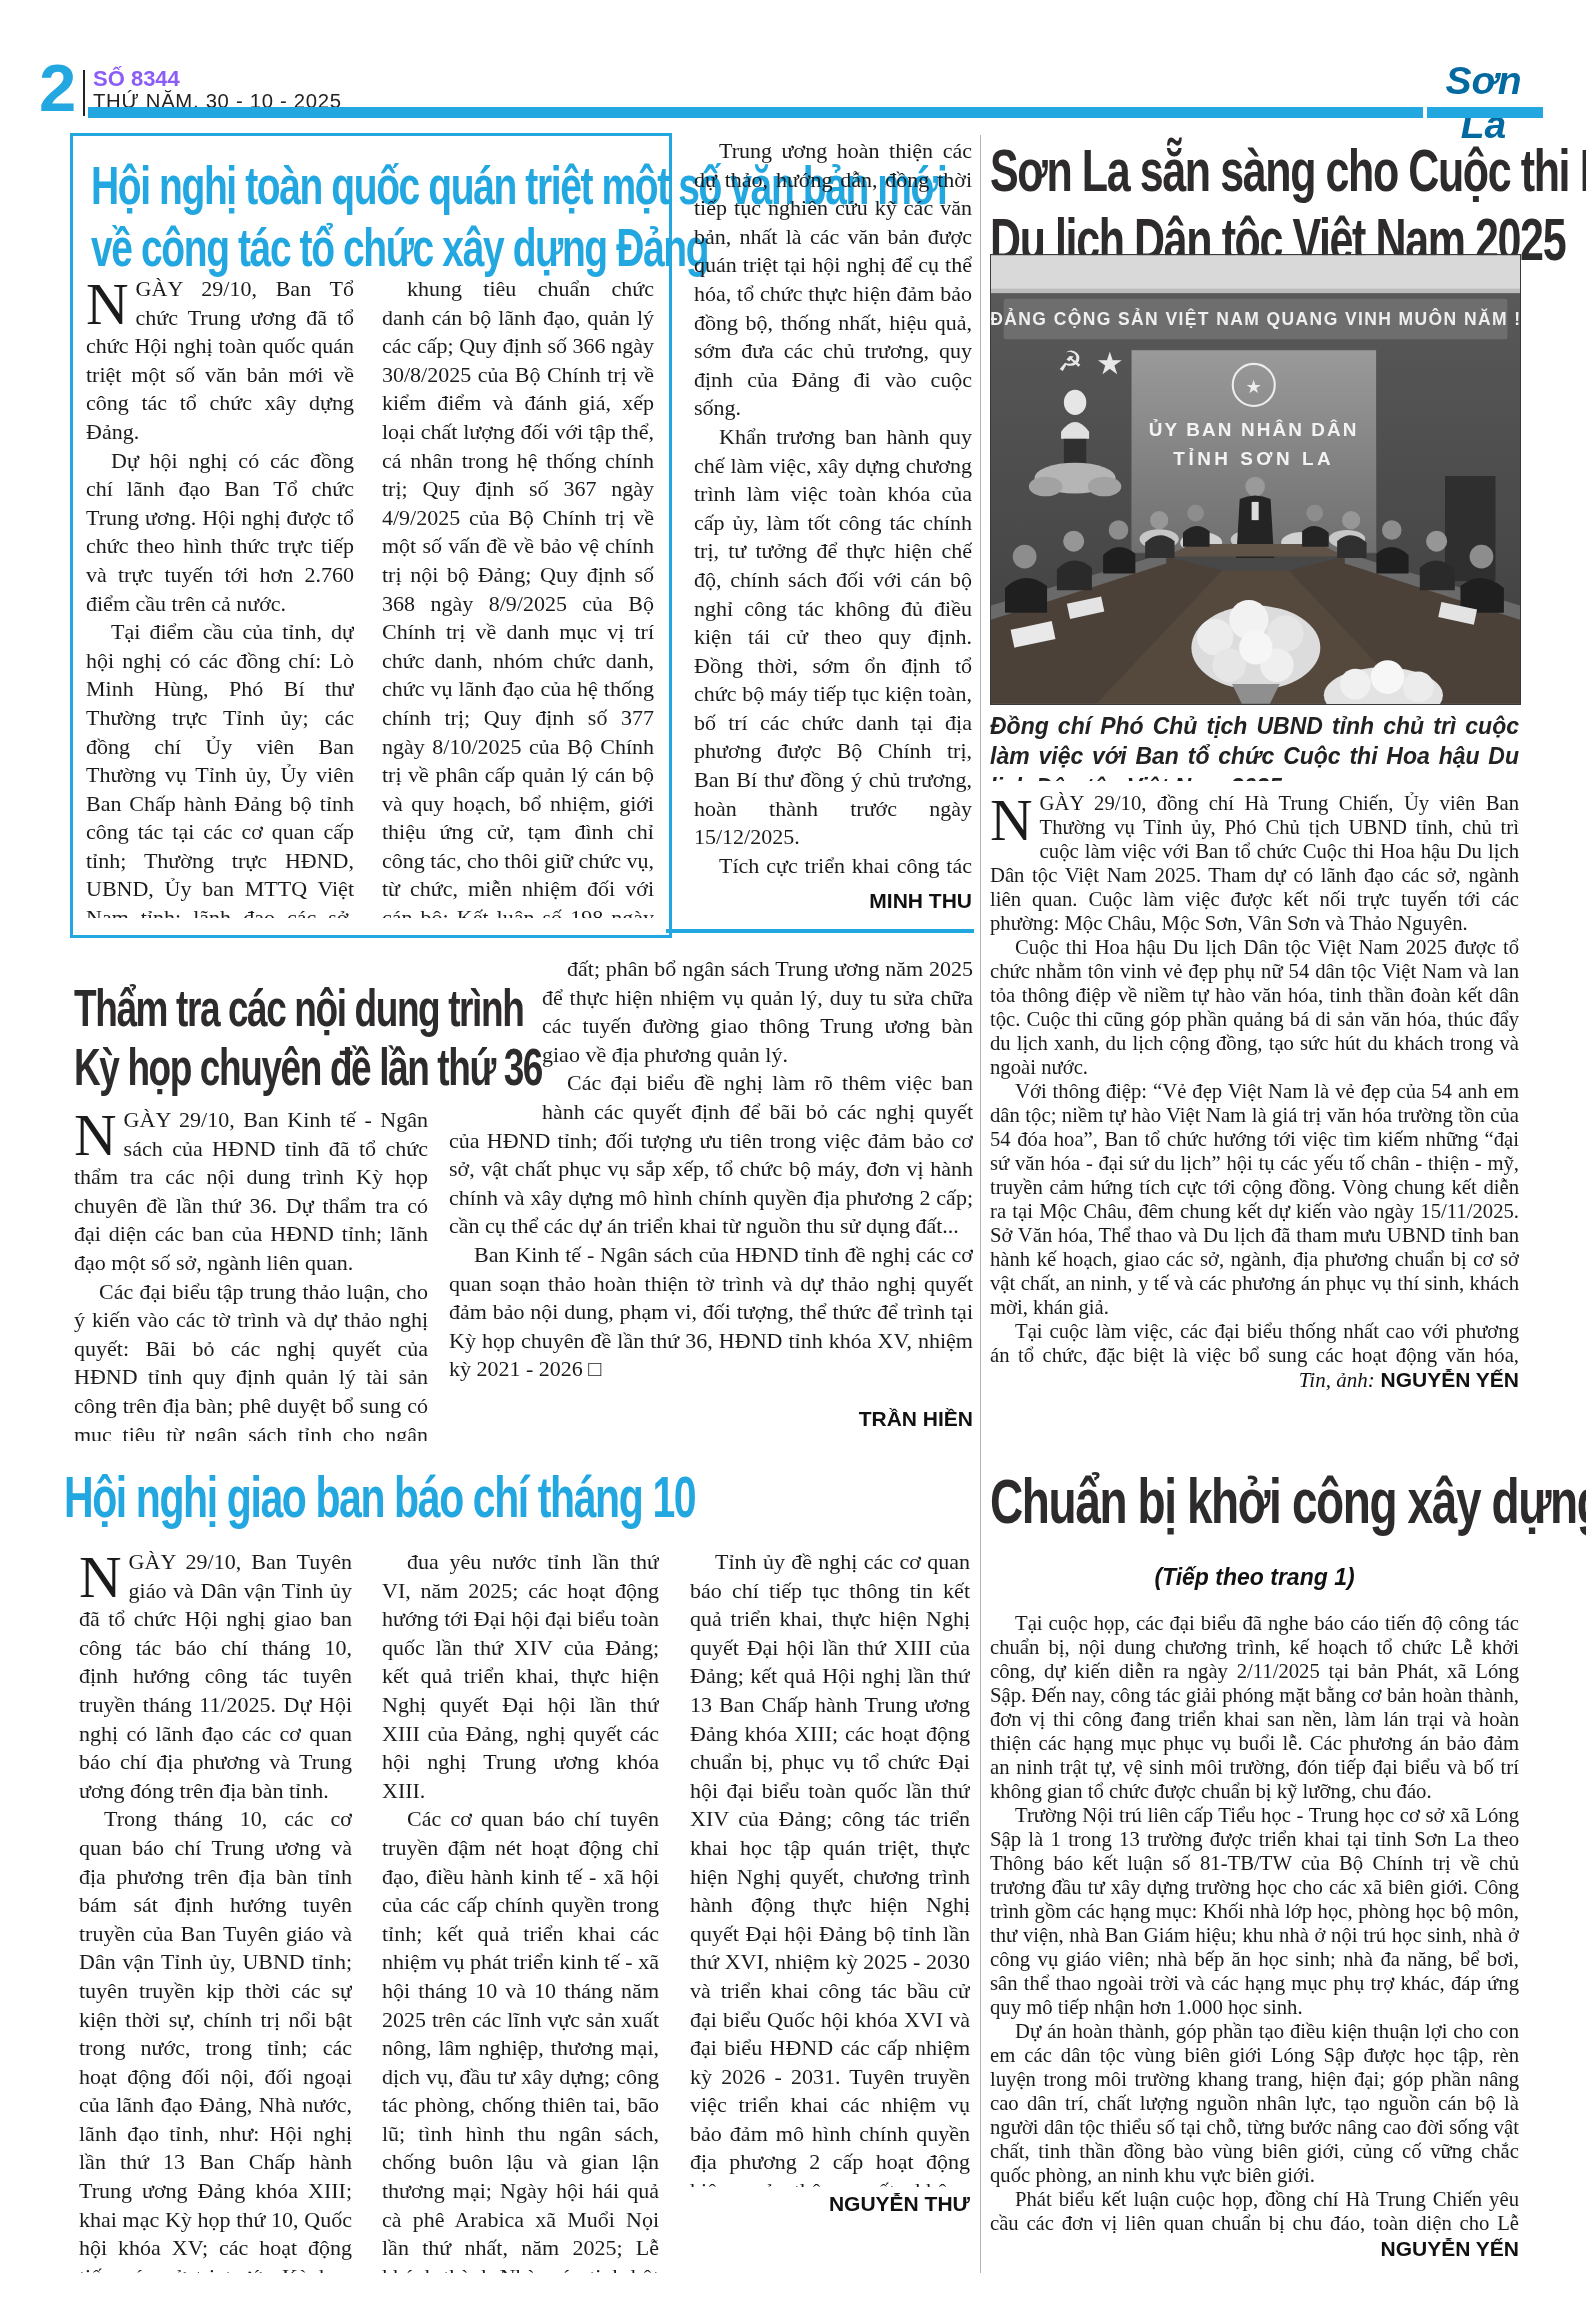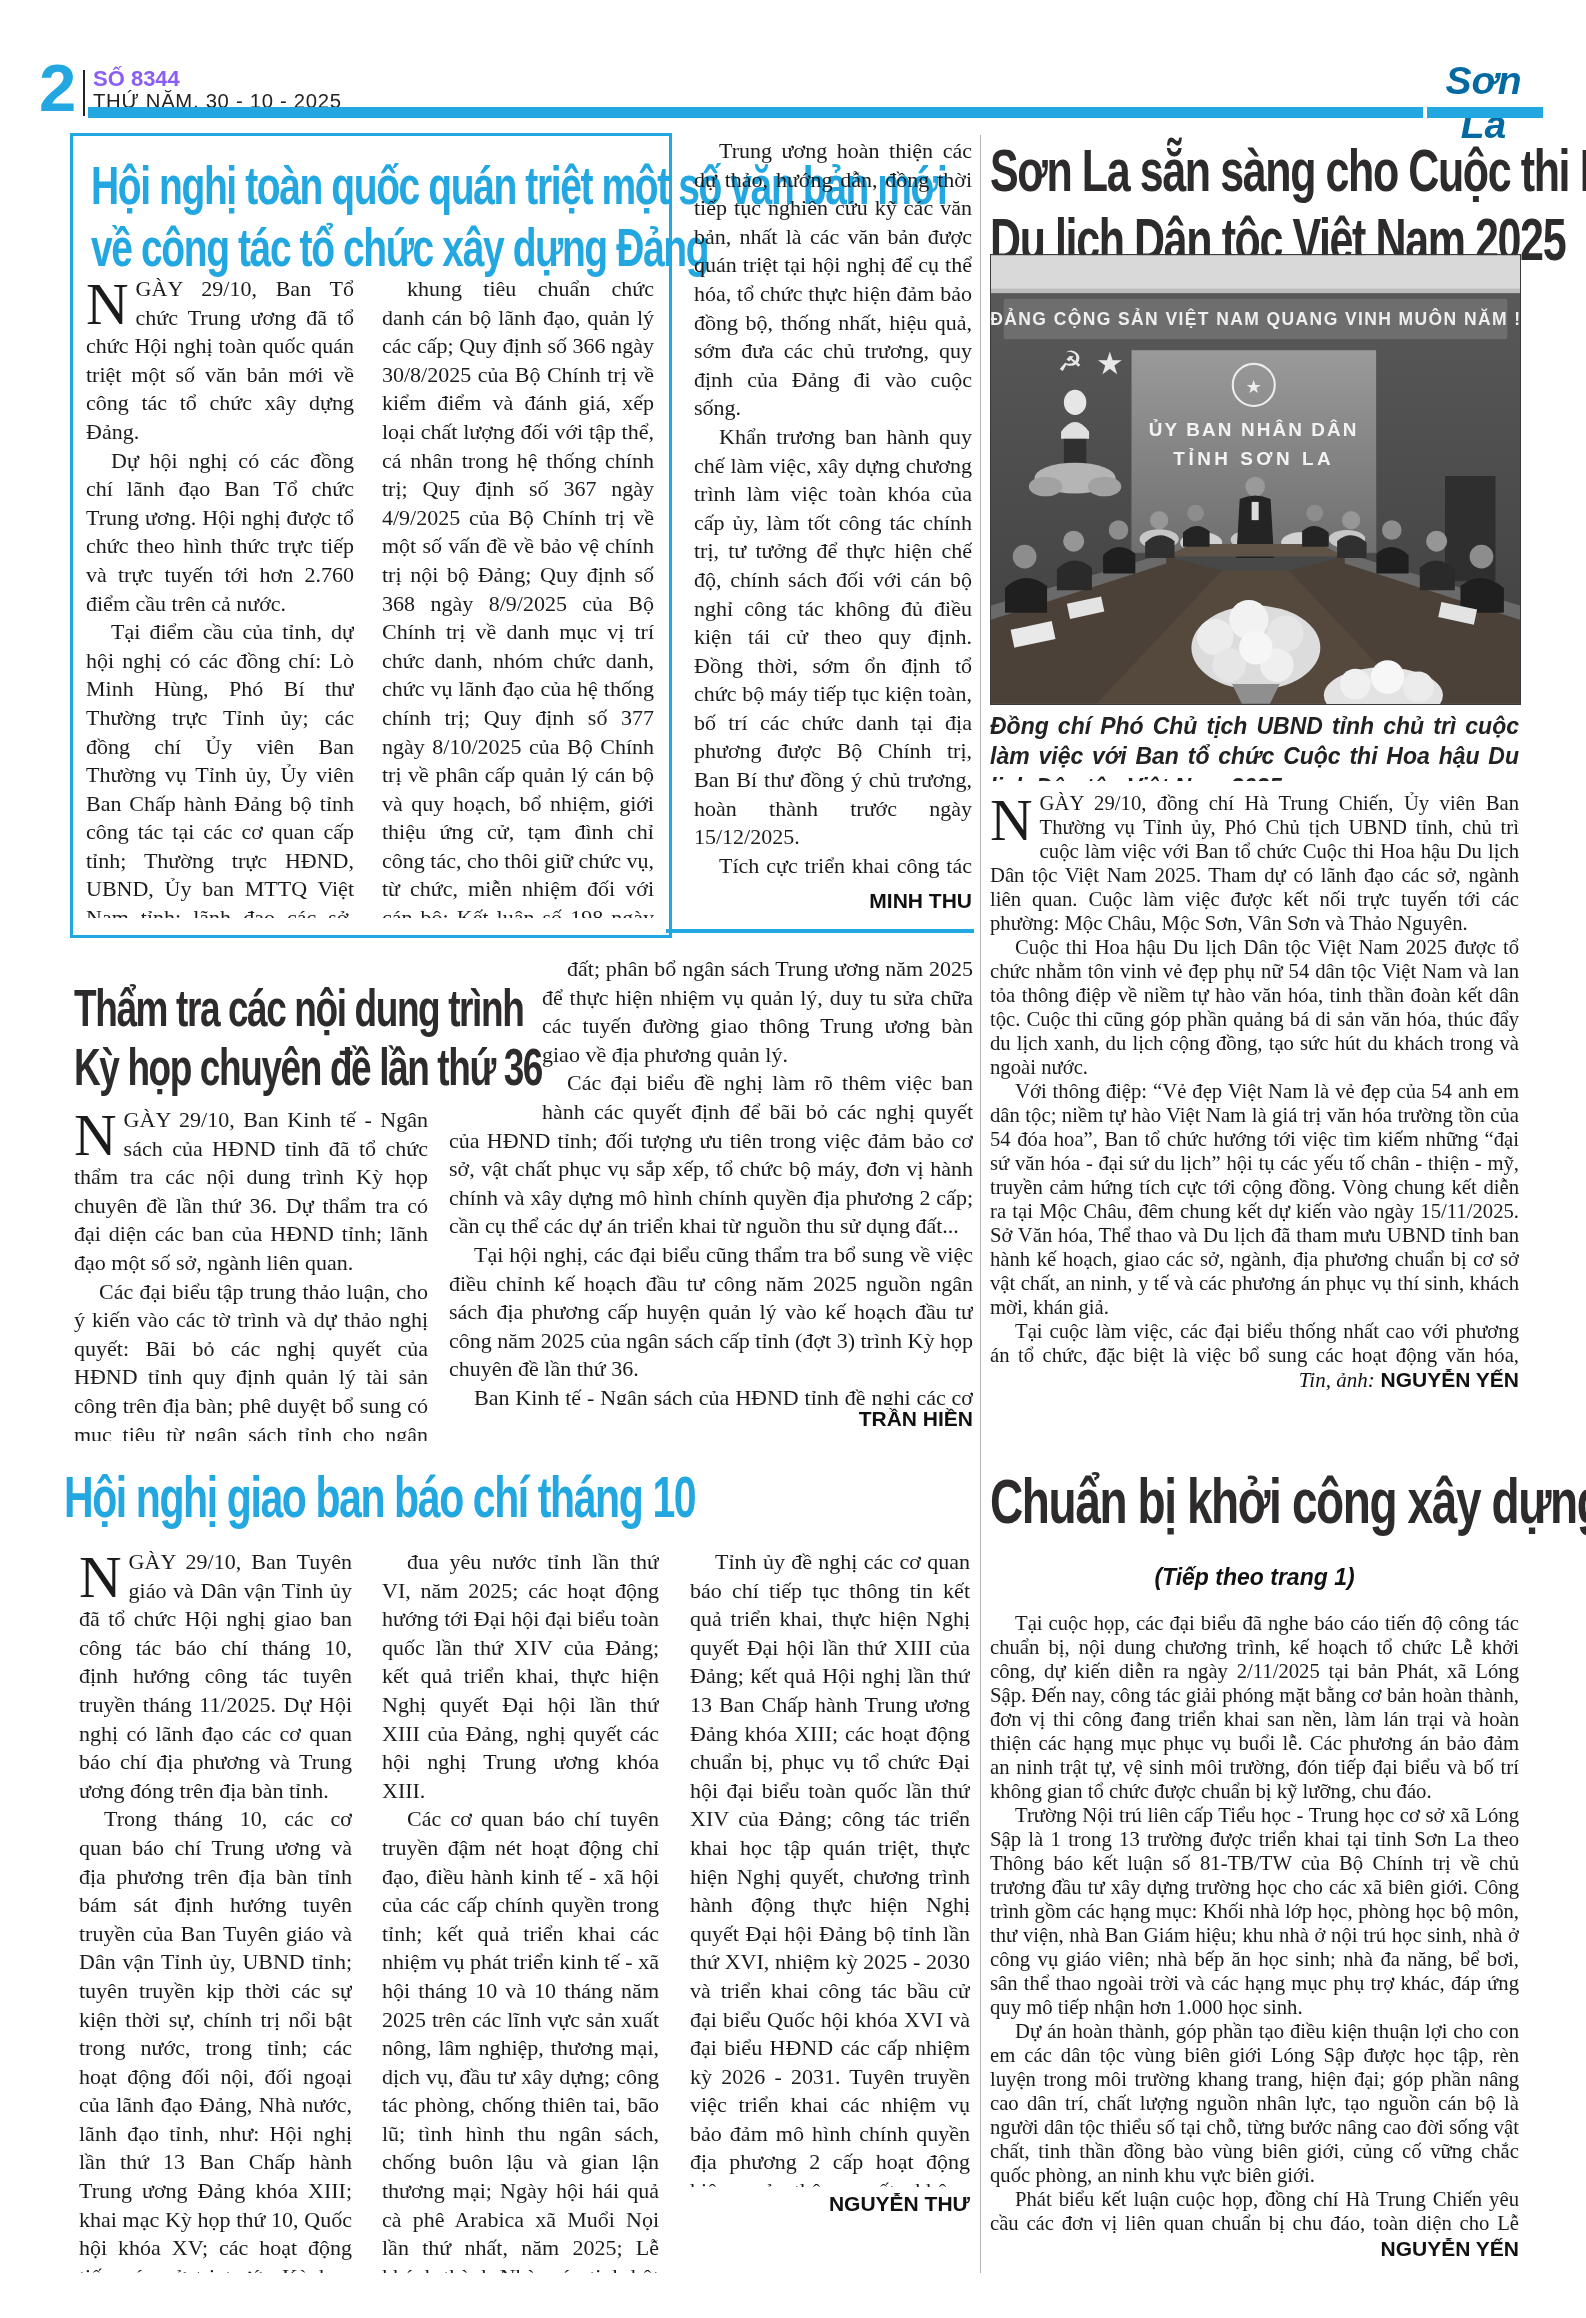--- a/index.html
+++ b/index.html
@@ -74,21 +74,20 @@
   </div>
   <div class="abs col lbody" style="left:74px;top:1106px;width:354px;height:335px;">
       <p class="para noindent"><span class="dropcap">N</span>GÀY 29/10, Ban Kinh tế - Ngân sách của HĐND tỉnh đã tổ chức thẩm tra các nội dung trình Kỳ họp chuyên đề lần thứ 36. Dự thẩm tra có đại diện các ban của HĐND tỉnh; lãnh đạo một số sở, ngành liên quan.</p>
       <p class="para">Các đại biểu tập trung thảo luận, cho ý kiến vào các tờ trình và dự thảo nghị quyết: Bãi bỏ các nghị quyết của HĐND tỉnh quy định quản lý tài sản công trên địa bàn; phê duyệt bổ sung có mục tiêu từ ngân sách tỉnh cho ngân sách xã đảm bảo cơ sở, vật chất phục vụ sắp xếp, tổ chức bộ máy, đơn vị hành chính và xây dựng mô hình chính quyền địa phương 2 cấp; phân bổ kế hoạch đầu tư công trung hạn giai đoạn 2021-2025 nguồn thu tiền sử dụng đất ngân sách tỉnh; phân bổ kế hoạch đầu tư công năm 2025 nguồn thu tiền sử dụng</p>
     </div>
   <div class="abs col lbody" style="left:449px;top:955px;width:524px;height:450px;">
     <div class="mid-spacer"></div>
     <div>
         <p class="para">đất; phân bổ ngân sách Trung ương năm 2025 để thực hiện nhiệm vụ quản lý, duy tu sửa chữa các tuyến đường giao thông Trung ương bàn giao về địa phương quản lý.</p>
         <p class="para">Các đại biểu đề nghị làm rõ thêm việc ban hành các quyết định để bãi bỏ các nghị quyết của HĐND tỉnh; đối tượng ưu tiên trong việc đảm bảo cơ sở, vật chất phục vụ sắp xếp, tổ chức bộ máy, đơn vị hành chính và xây dựng mô hình chính quyền địa phương 2 cấp; cần cụ thể các dự án triển khai từ nguồn thu sử dụng đất...</p>
-        <p class="para">Tại hội nghị, các đại biểu cũng thẩm tra bổ sung về việc điều chỉnh kế hoạch đầu tư công năm 2025 nguồn ngân sách địa phương cấp huyện quản lý vào kế hoạch đầu tư công năm 2025 của ngân sách cấp tỉnh (đợt 3) trình Kỳ họp chuyên đề lần thứ 36.</p>
         <p class="para">Ban Kinh tế - Ngân sách của HĐND tỉnh đề nghị các cơ quan soạn thảo hoàn thiện tờ trình và dự thảo nghị quyết đảm bảo nội dung, phạm vi, đối tượng, thể thức để trình tại Kỳ họp chuyên đề lần thứ 36, HĐND tỉnh khóa XV, nhiệm kỳ 2021 - 2026 □</p>
       </div>
   </div>
   <div class="abs byline" style="left:449px;top:1407px;width:524px;">TRẦN HIỀN</div>
 
   <div class="abs" style="left:64px;top:1466px;text-align:right;">
     <span class="cond hl-cyan" style="font-size:41px;">Hội nghị giao ban báo chí tháng 10</span>
   </div>
   <div class="abs col lbody" style="left:79px;top:1548px;width:273px;height:725px;">
       <p class="para noindent"><span class="dropcap">N</span>GÀY 29/10, Ban Tuyên giáo và Dân vận Tỉnh ủy đã tổ chức Hội nghị giao ban công tác báo chí tháng 10, định hướng công tác tuyên truyền tháng 11/2025. Dự Hội nghị có lãnh đạo các cơ quan báo chí địa phương và Trung ương đóng trên địa bàn tỉnh.</p>

